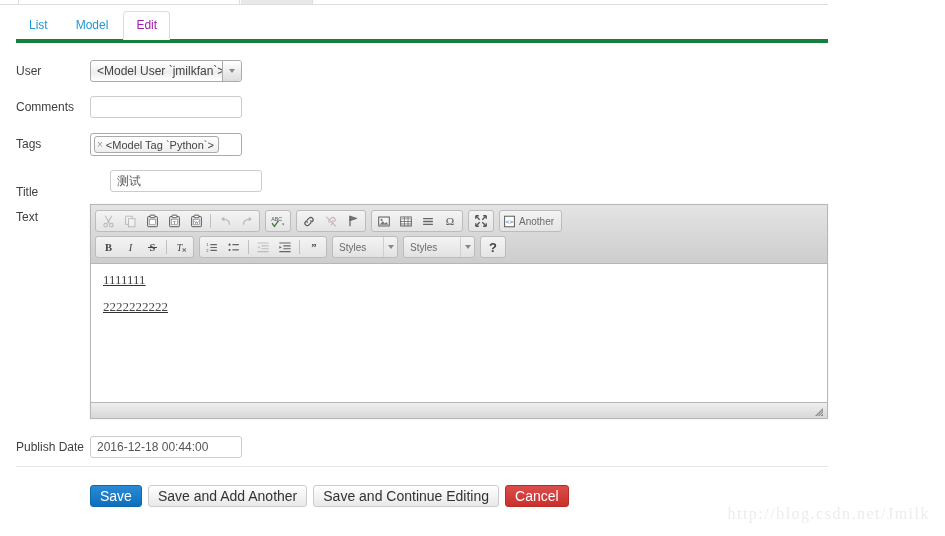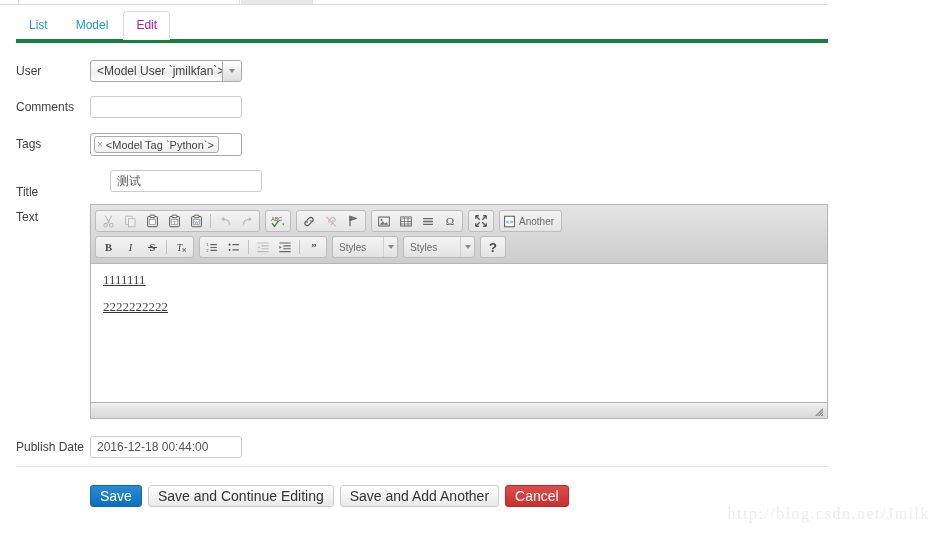--- a/index.html
+++ b/index.html
@@ -569,20 +569,20 @@
     <div class="form-label" style="top:4px;">Publish Date</div>
     <div class="field-wrap" style="top:0;">
       <input class="txt-input" type="text" value="2016-12-18 00:44:00" style="">
     </div>
   </div>
 
   <div class="hr-footer"></div>
 
   <div class="btn-row">
     <div class="btn primary">Save</div>
+    <div class="btn">Save and Add Another</div>
     <div class="btn">Save and Continue Editing</div>
-    <div class="btn">Save and Add Another</div>
     <div class="btn danger">Cancel</div>
   </div>
 
   <div class="watermark">http://blog.csdn.net/Jmilk</div>
 
 </div>
 
 </body></html>

